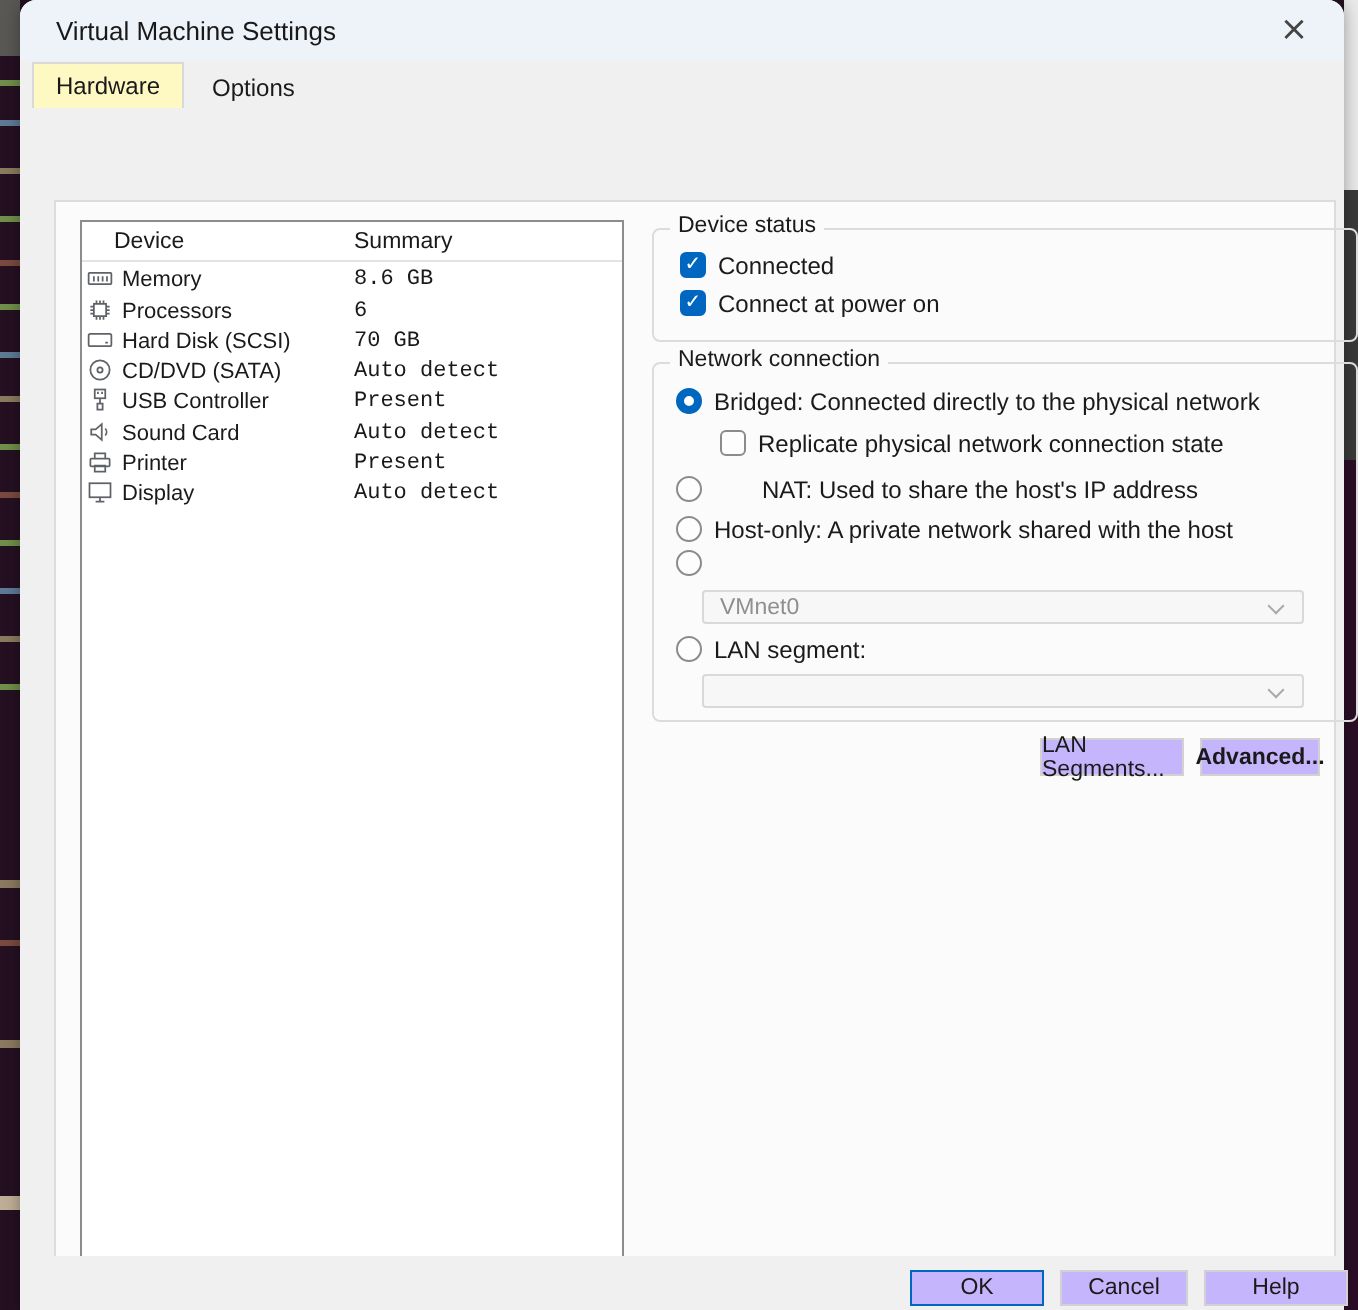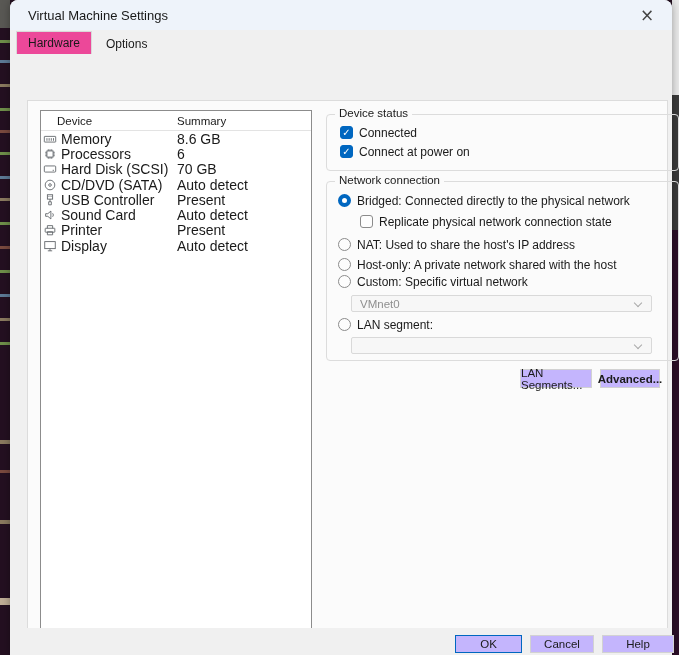--- a/index.html
+++ b/index.html
@@ -40,42 +40,42 @@
     background:#eef3fa; border-radius:8px 8px 0 0; display:flex; align-items:center; }
   #title { font-size:13px; padding-left:18px; color:#191919; }
   #close-btn { position:absolute; right:6px; top:1px; width:38px; height:28px;
     display:flex; align-items:center; justify-content:center; font-size:17px;
     color:#444; cursor:default; font-family:"DejaVu Sans",sans-serif; }
 
   
   #tabstrip { position:absolute; left:6px; top:33px; height:21px; display:flex; }
   .tab { font-size:12px; padding:3px 11px 2px; margin-right:2px; color:#1a1a1a;
     border:1px solid transparent; border-bottom:none; }
-  .tab.active { background:#ec4899; border-color:#d9d9d9; position:relative; z-index:3;
+  .tab.active { background:#fef9c3; border-color:#d9d9d9; position:relative; z-index:3;
     padding-top:4px; margin-top:-2px; }
 
   
   #tabpage { position:absolute; left:17px; right:4px; top:53px; height:575px;
     background:#fbfbfb; border:1px solid #dcdcdc;margin-top:47px; }
 
   
   #device-list { position:absolute; left:12px; top:9px; width:272px; height:535px;
     background:#fff; border:1px solid #8c8c8c; }
   #list-header { display:flex; height:20px; align-items:center; border-bottom:1px solid #e3e3e3;
     font-size:11.5px; position:relative; }
   #col-device { padding-left:16px; }
   #col-summary { position:absolute; left:136px; }
-  .lrow { position:relative; display:flex; align-items:center; height:15.3px;
-    font-size:14px; color:#1a1a1a; }
+  .lrow { position:relative; display:flex; align-items:flex-end; height:15.3px;
+    font-size:11px; color:#1a1a1a; }
   .lrow.selected { background:#0078d4; color:#fff; }
   .licon { width:16px; height:14px; margin-left:2px; display:flex; align-items:center; }
   .licon svg { width:14px; height:14px; stroke:#5f6368; fill:none; stroke-width:1; }
   .lrow.selected .licon svg { stroke:#fff; }
   .ldev { margin-left:2px; white-space:nowrap; }
-  .lsum { position:absolute; left:136px; white-space:nowrap; }
+  .lsum { position:absolute; left:136px; white-space:nowrap;font-family:Liberation Mono, monospace; }
 
   
   .btn { position:absolute; height:19px; background:#c4b5fd; border:1px solid #d2d2d2;
     border-radius:0; font-size:11.5px; color:#1a1a1a; display:flex;
     align-items:center; justify-content:center; }
   .btn.primary { border-color:#0067c0; }
 
   
   .groupbox { position:absolute; border:1px solid #dcdcdc; border-radius:4px; }
   .grouplabel { position:absolute; top:-8px; left:8px; background:#fbfbfb;
@@ -237,31 +237,30 @@
         <span class="grouplabel">Network connection</span>
 
         <div class="ctl-row" style="left:11px; top:11px;">
           <span class="rd on"></span>
           <span class="ctl-lbl">Bridged: Connected directly to the physical network</span>
         </div>
         <div class="ctl-row" style="left:33px; top:32px;">
           <span class="cb"></span>
           <span class="ctl-lbl">Replicate physical network connection state</span>
         </div>
-        <div class="ctl-row" style="left:11px; top:55px;">
+        <div class="ctl-row" style="left:11px; top:55px;gap:24px;">
           <span class="rd"></span>
           <span class="ctl-lbl">NAT: Used to share the host's IP address</span>
         </div>
         <div class="ctl-row" style="left:11px; top:75px;">
           <span class="rd"></span>
           <span class="ctl-lbl">Host-only: A private network shared with the host</span>
         </div>
         <div class="ctl-row" style="left:11px; top:92px;">
           <span class="rd"></span>
-          <span class="ctl-lbl">Custom: Specific virtual network</span>
         </div>
         <div class="combo" style="left:24px; top:113px; width:301px;">
           <span>VMnet0</span>
           <span class="chev"></span>
         </div>
         <div class="ctl-row" style="left:11px; top:135px;">
           <span class="rd"></span>
           <span class="ctl-lbl">LAN segment:</span>
         </div>
         <div class="combo" style="left:24px; top:155px; width:301px;">

